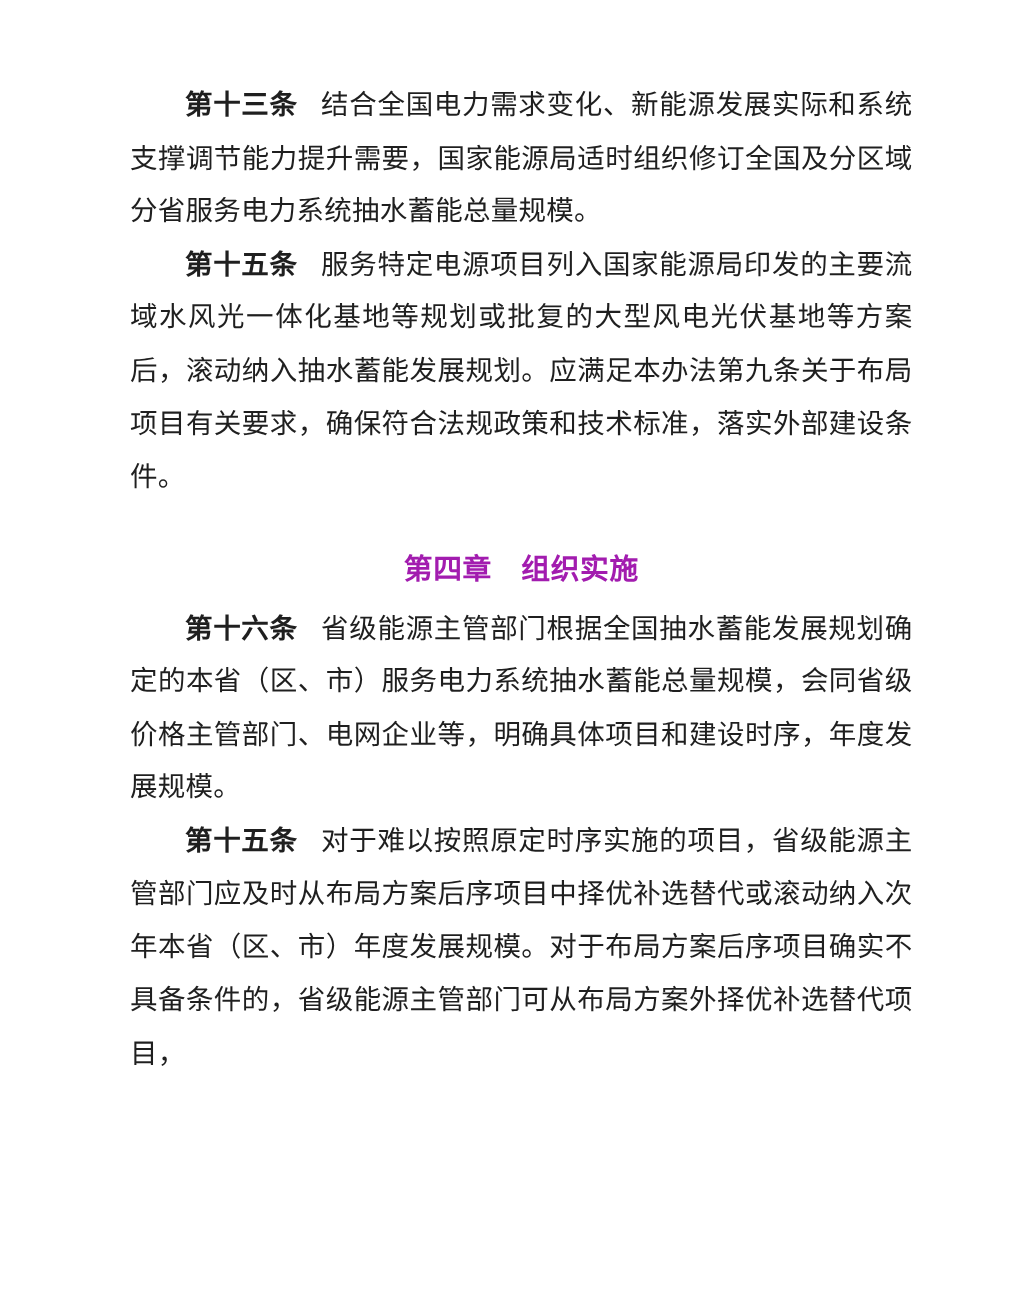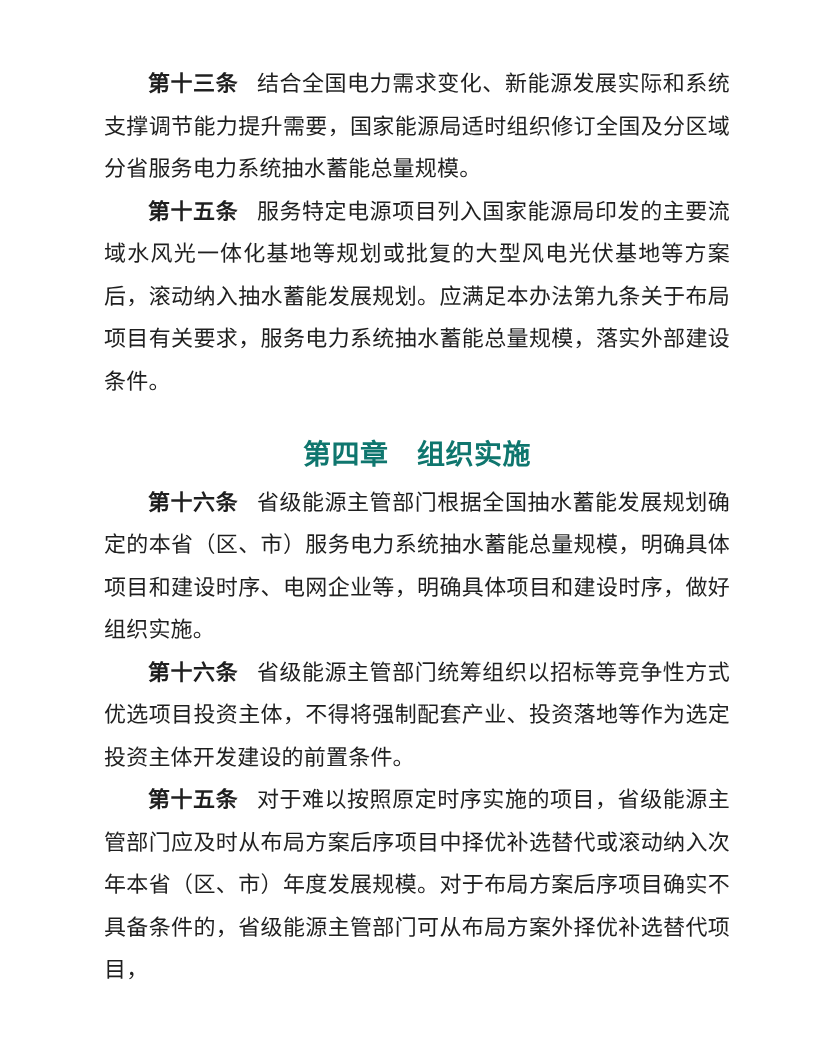--- a/index.html
+++ b/index.html
@@ -30,34 +30,33 @@
     letter-spacing: 0.2px;
     word-break: break-all;
   }
   .art-num {
     font-weight: bold;
     margin-right: 0.85em;
   }
   h2.chapter {
     margin: 31px 0 5px 0;
     font-family: "Liberation Sans", sans-serif;
-    font-size: 28px;
+    font-size: 23px;
     font-weight: bold;
     line-height: 42.5px;
     text-align: center;
     text-indent: 0;
     letter-spacing: 0.5px;
-    color: #0f766e;
+    color: #a21caf;
   }
 </style>
 </head>
 <body>
 
 <div class="page">
   <div class="doc-body" id="doc-body">
       <p class="para"><span class="art-num">第十三条</span><span class="art-text">结合全国电力需求变化、新能源发展实际和系统支撑调节能力提升需要，国家能源局适时组织修订全国及分区域分省服务电力系统抽水蓄能总量规模。</span></p>
-      <p class="para"><span class="art-num">第十五条</span><span class="art-text">服务特定电源项目列入国家能源局印发的主要流域水风光一体化基地等规划或批复的大型风电光伏基地等方案后，滚动纳入抽水蓄能发展规划。应满足本办法第九条关于布局项目有关要求，服务电力系统抽水蓄能总量规模，落实外部建设条件。</span></p>
+      <p class="para"><span class="art-num">第十五条</span><span class="art-text">服务特定电源项目列入国家能源局印发的主要流域水风光一体化基地等规划或批复的大型风电光伏基地等方案后，滚动纳入抽水蓄能发展规划。应满足本办法第九条关于布局项目有关要求，确保符合法规政策和技术标准，落实外部建设条件。</span></p>
       <h2 class="chapter">第四章　组织实施</h2>
-      <p class="para"><span class="art-num">第十六条</span><span class="art-text">省级能源主管部门根据全国抽水蓄能发展规划确定的本省（区、市）服务电力系统抽水蓄能总量规模，明确具体项目和建设时序、电网企业等，明确具体项目和建设时序，做好组织实施。</span></p>
-      <p class="para"><span class="art-num">第十六条</span><span class="art-text">省级能源主管部门统筹组织以招标等竞争性方式优选项目投资主体，不得将强制配套产业、投资落地等作为选定投资主体开发建设的前置条件。</span></p>
+      <p class="para"><span class="art-num">第十六条</span><span class="art-text">省级能源主管部门根据全国抽水蓄能发展规划确定的本省（区、市）服务电力系统抽水蓄能总量规模，会同省级价格主管部门、电网企业等，明确具体项目和建设时序，年度发展规模。</span></p>
       <p class="para"><span class="art-num">第十五条</span><span class="art-text">对于难以按照原定时序实施的项目，省级能源主管部门应及时从布局方案后序项目中择优补选替代或滚动纳入次年本省（区、市）年度发展规模。对于布局方案后序项目确实不具备条件的，省级能源主管部门可从布局方案外择优补选替代项目，</span></p>
     </div>
 </div>
 
 </body></html>

